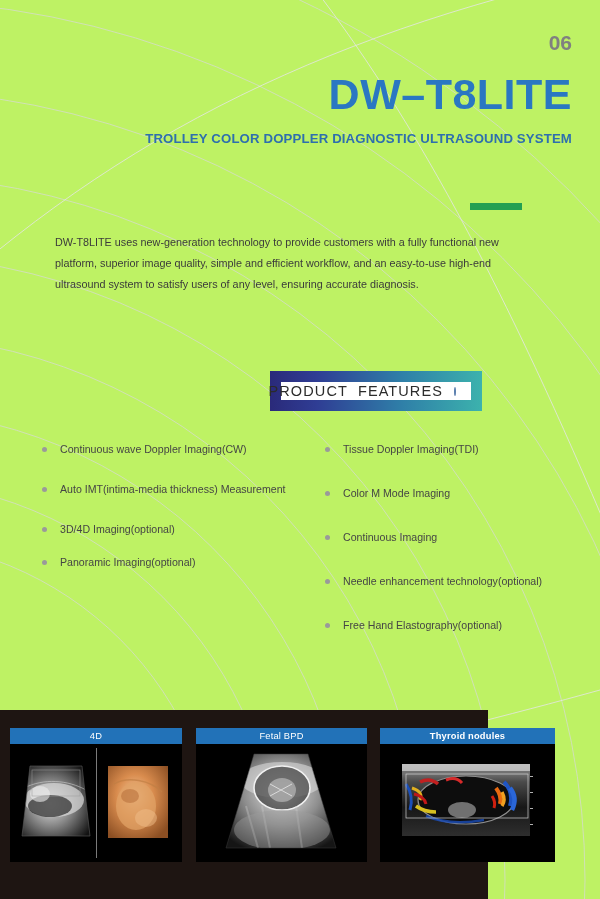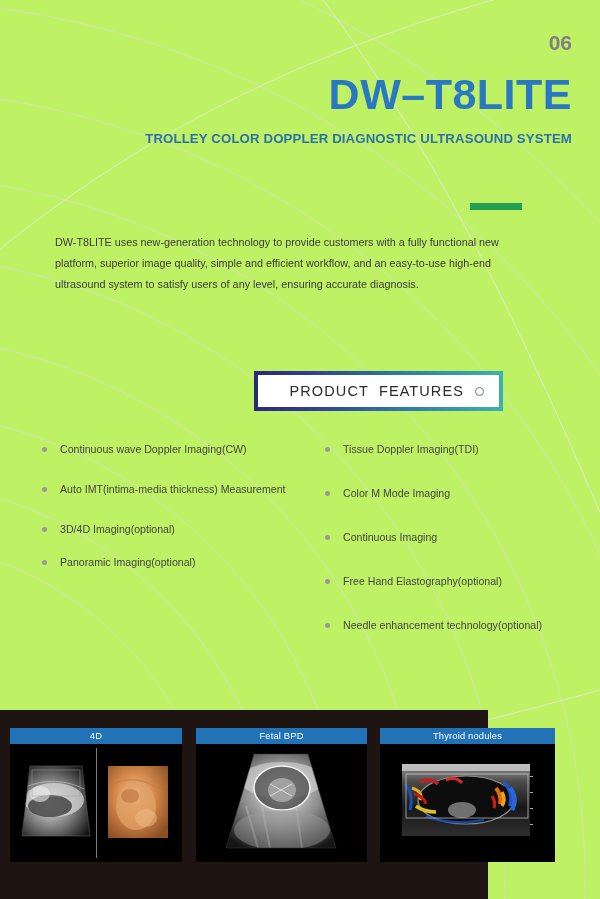--- a/index.html
+++ b/index.html
@@ -75,27 +75,27 @@
     top: 232px;
     width: 473px;
     font-size: 10.8px;
     line-height: 21px;
     color: #3b3b3b;
   }
 
   
   .features-banner {
     position: absolute;
-    left: 254px;
+    left: 270px;
     top: 371px;
-    width: 249px;
+    width: 212px;
     height: 40px;
     background: #ffffff;
     box-sizing: border-box;
-    padding: 4px;
+    padding: 11px;
     background-image: linear-gradient(90deg, #2a2a7a 0%, #2f3d94 22%, #2f7fa8 62%, #3cb2ad 100%);
   }
   .features-banner-inner {
     width: 100%;
     height: 100%;
     background: #ffffff;
     display: flex;
     align-items: center;
     justify-content: flex-end;
     padding-right: 15px;
@@ -177,21 +177,21 @@
     letter-spacing: 0.2px;
   }
   .panel-body {
     background: #000000;
     position: relative;
     overflow: hidden;
   }
 
   .panel-4d      { left: 10px;  width: 172px; }
   .panel-fetal   { left: 196px; width: 171px; }
-  .panel-thyroid { left: 380px; width: 175px; }
+  .panel-thyroid { left: 380px; width: 175px; font-weight: bold; }
 
   .panel-4d .panel-body      { height: 118px; }
   .panel-fetal .panel-body   { height: 118px; }
   .panel-thyroid .panel-body { height: 118px; }
 </style>
 </head>
 <body>
 
 <div class="page">
 
@@ -257,25 +257,25 @@
       <div class="feature-item">
         <span class="feature-bullet"></span>
         <span>Color M Mode Imaging</span>
       </div>
       <div class="feature-item">
         <span class="feature-bullet"></span>
         <span>Continuous Imaging</span>
       </div>
       <div class="feature-item">
         <span class="feature-bullet"></span>
+        <span>Needle enhancement technology(optional)</span>
+      </div>
+      <div class="feature-item">
+        <span class="feature-bullet"></span>
         <span>Free Hand Elastography(optional)</span>
-      </div>
-      <div class="feature-item">
-        <span class="feature-bullet"></span>
-        <span>Needle enhancement technology(optional)</span>
       </div>
     </div>
   </div>
 
   <div class="gallery">
 
     <div class="panel panel-4d">
       <div class="panel-caption">4D</div>
       <div class="panel-body">
         <svg viewBox="0 0 172 118" preserveAspectRatio="none" style="display:block;width:100%;height:100%">

